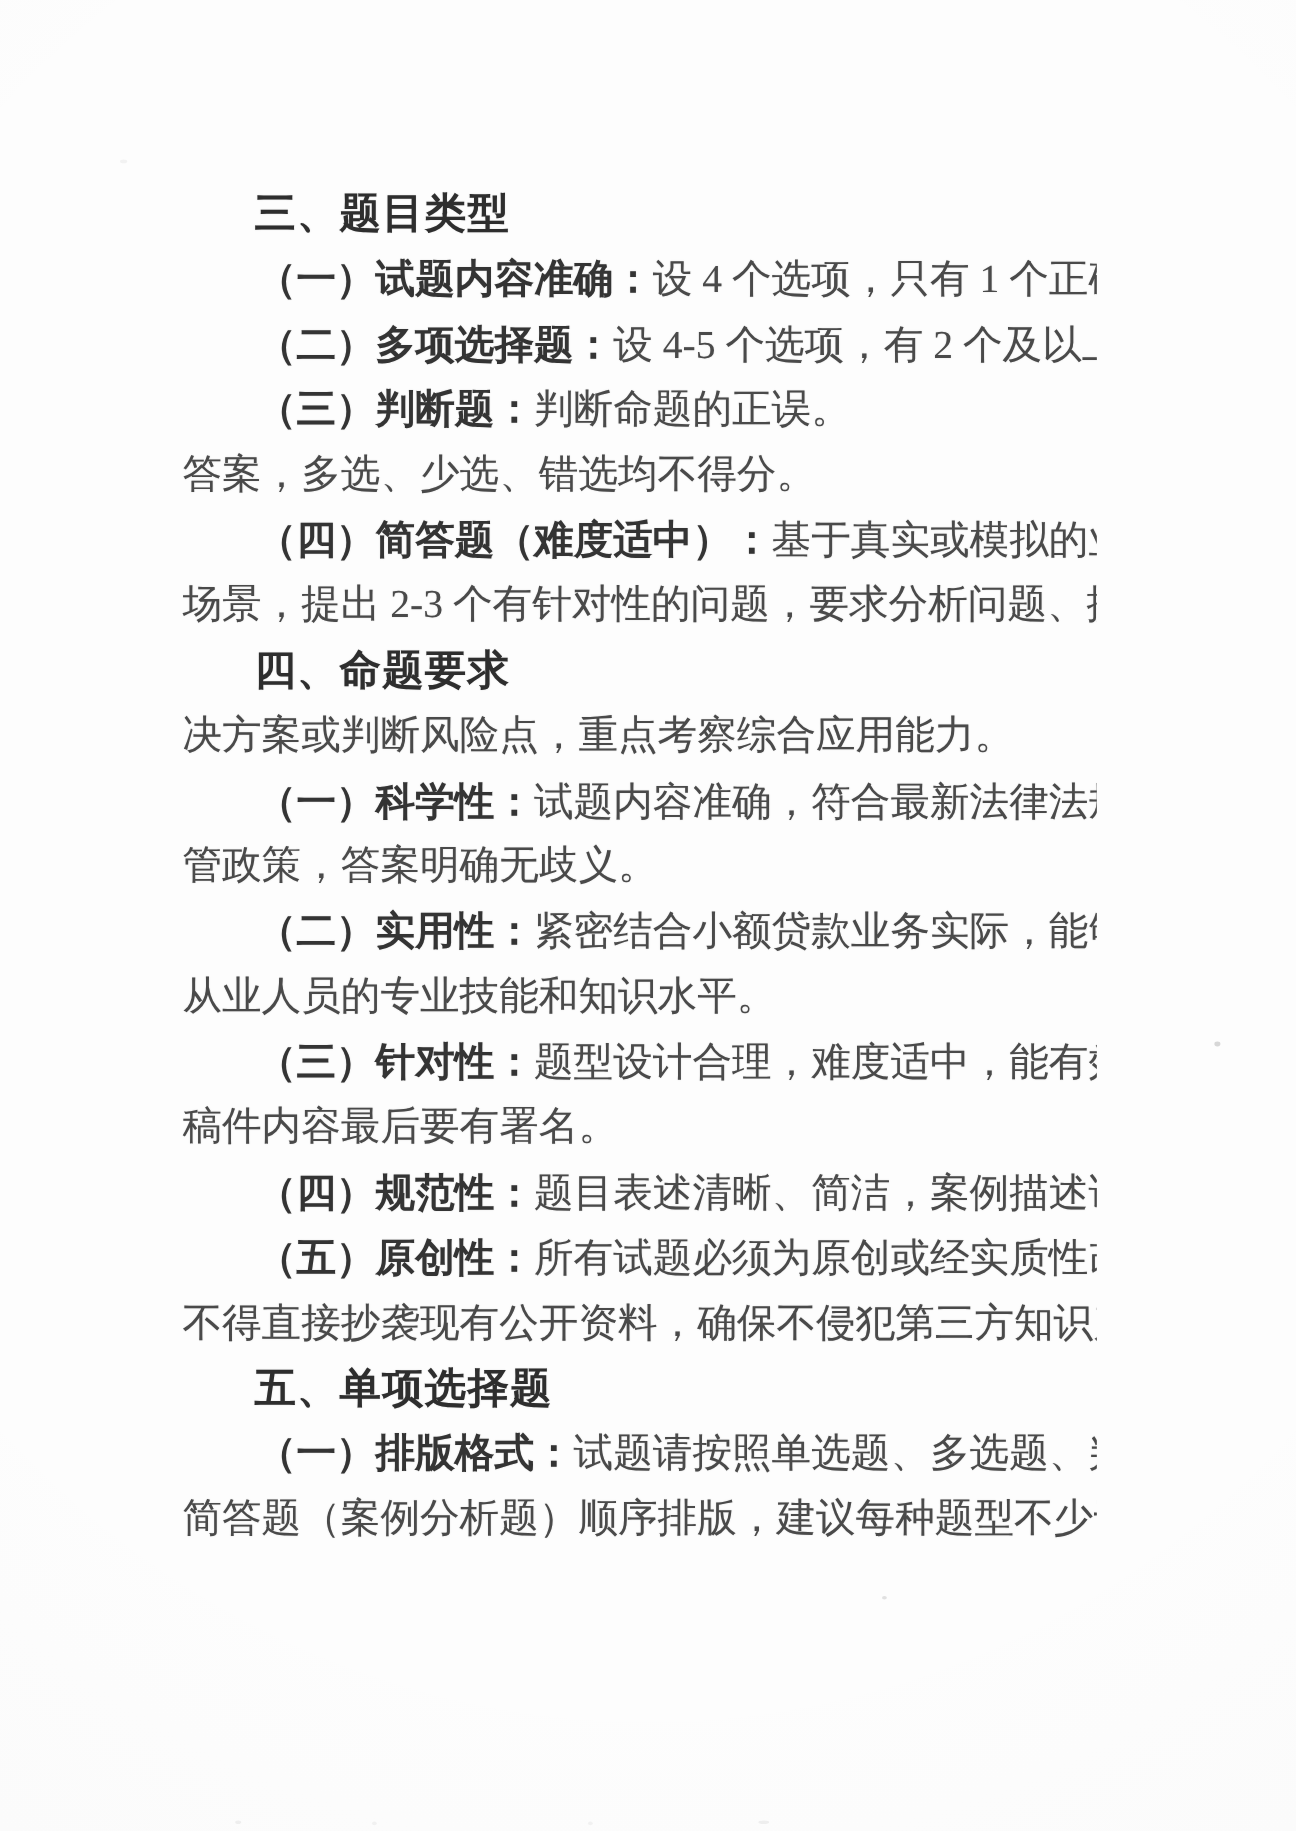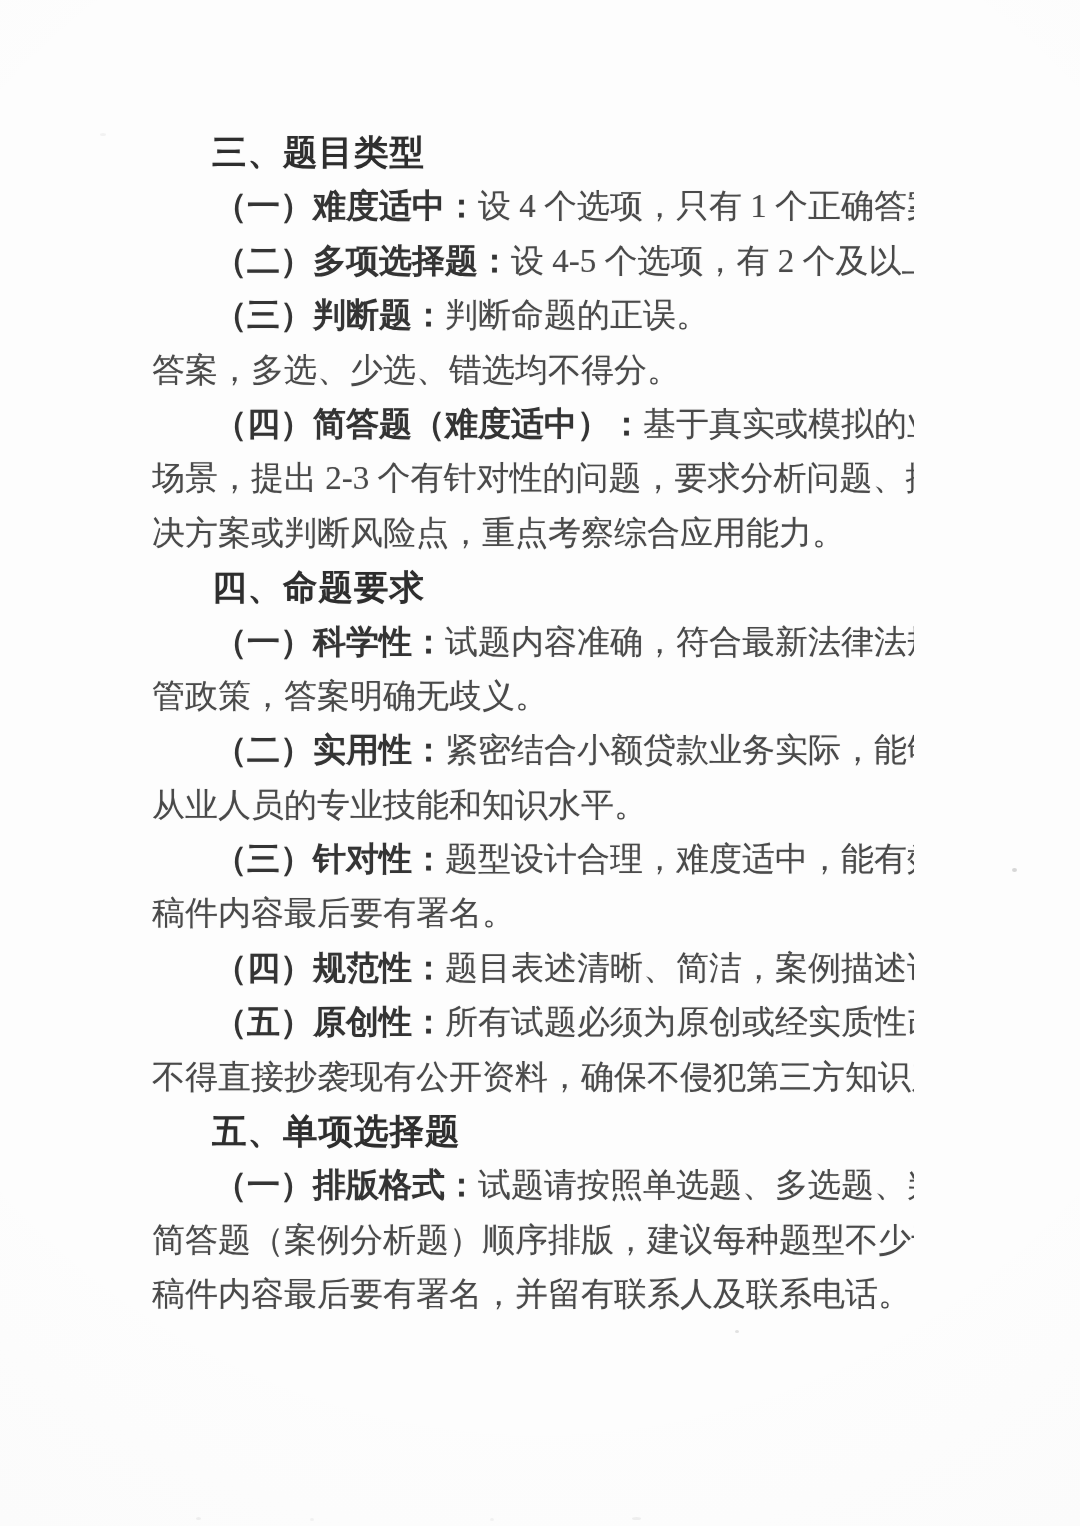--- a/index.html
+++ b/index.html
@@ -10,21 +10,21 @@
     position:relative;
   }
   .page{
     position:absolute;inset:0;
     background:
       radial-gradient(ellipse 120% 90% at 50% 42%, rgba(255,255,255,0) 55%, rgba(120,120,120,0.03) 100%),
       #fdfdfd;
   }
   .textblock{
     position:absolute;
-    left:152px;top:125px;width:762px;
+    left:152px;top:151px;width:762px;
   }
   .line{
     height:54.4px;
     line-height:54.4px;
     font-size:33px;
     color:#4a4a4a;
     font-family:"Liberation Serif","DejaVu Serif",serif;
     white-space:nowrap;
     overflow:hidden;
     text-shadow:0 0 1px rgba(90,90,90,0.35);
@@ -46,35 +46,35 @@
 </style>
 </head>
 <body>
 
 <div class="page">
 
   <div class="textblock">
 
     <div class="line heading"><span class="lbl">三、题目类型</span></div>
 
-    <div class="line first"><span class="lbl">（一）难度适中：</span><span>设 4 个选项，只有 1 个正确答案。</span></div>
+    <div class="line first"><span class="lbl">（一）试题内容准确：</span><span>设 4 个选项，只有 1 个正确答案。</span></div>
 
     <div class="line first justify"><span class="lbl">（二）多项选择题：</span><span>设 4-5 个选项，有 2 个及以上正确</span></div>
 
     <div class="line first"><span class="lbl">（三）判断题：</span><span>判断命题的正误。</span></div>
 
     <div class="line"><span>答案，多选、少选、错选均不得分。</span></div>
 
     <div class="line first justify"><span class="lbl">（四）简答题（难度适中）：</span><span>基于真实或模拟的业务</span></div>
 
     <div class="line justify"><span>场景，提出 2-3 个有针对性的问题，要求分析问题、提出解</span></div>
 
+    <div class="line heading"><span class="lbl">四、命题要求</span></div>
+
     <div class="line"><span>决方案或判断风险点，重点考察综合应用能力。</span></div>
-
-    <div class="line heading"><span class="lbl">四、命题要求</span></div>
 
     <div class="line first justify"><span class="lbl">（一）科学性：</span><span>试题内容准确，符合最新法律法规、监</span></div>
 
     <div class="line"><span>管政策，答案明确无歧义。</span></div>
 
     <div class="line first justify"><span class="lbl">（二）实用性：</span><span>紧密结合小额贷款业务实际，能够反映</span></div>
 
     <div class="line"><span>从业人员的专业技能和知识水平。</span></div>
 
     <div class="line first justify"><span class="lbl">（三）针对性：</span><span>题型设计合理，难度适中，能有效区分</span></div>
@@ -87,21 +87,20 @@
     <div class="line first justify"><span class="lbl">（五）原创性：</span><span>所有试题必须为原创或经实质性改编，</span></div>
 
     <div class="line justify"><span>不得直接抄袭现有公开资料，确保不侵犯第三方知识产权。</span></div>
 
     <div class="line heading"><span class="lbl">五、单项选择题</span></div>
 
     <div class="line first justify"><span class="lbl">（一）排版格式：</span><span>试题请按照单选题、多选题、判断题、</span></div>
 
     <div class="line justify"><span>简答题（案例分析题）顺序排版，建议每种题型不少于 5 题。</span></div>
 
-    <div class="line"><span>稿件内容最后要有署名，并留有联系人及联系电话。</span></div>
 
   </div>
 
   <div class="speck" style="left:1012px;top:868px;width:5px;height:4px;opacity:0.35;"></div>
   <div class="speck" style="left:100px;top:133px;width:6px;height:3px;opacity:0.10;"></div>
   <div class="speck" style="left:735px;top:1330px;width:4px;height:3px;opacity:0.25;"></div>
   <div class="speck" style="left:196px;top:1517px;width:5px;height:3px;opacity:0.12;"></div>
   <div class="speck" style="left:310px;top:1518px;width:4px;height:3px;opacity:0.10;"></div>
   <div class="speck" style="left:490px;top:1518px;width:4px;height:3px;opacity:0.10;"></div>
   <div class="speck" style="left:632px;top:1517px;width:9px;height:3px;opacity:0.12;"></div>

